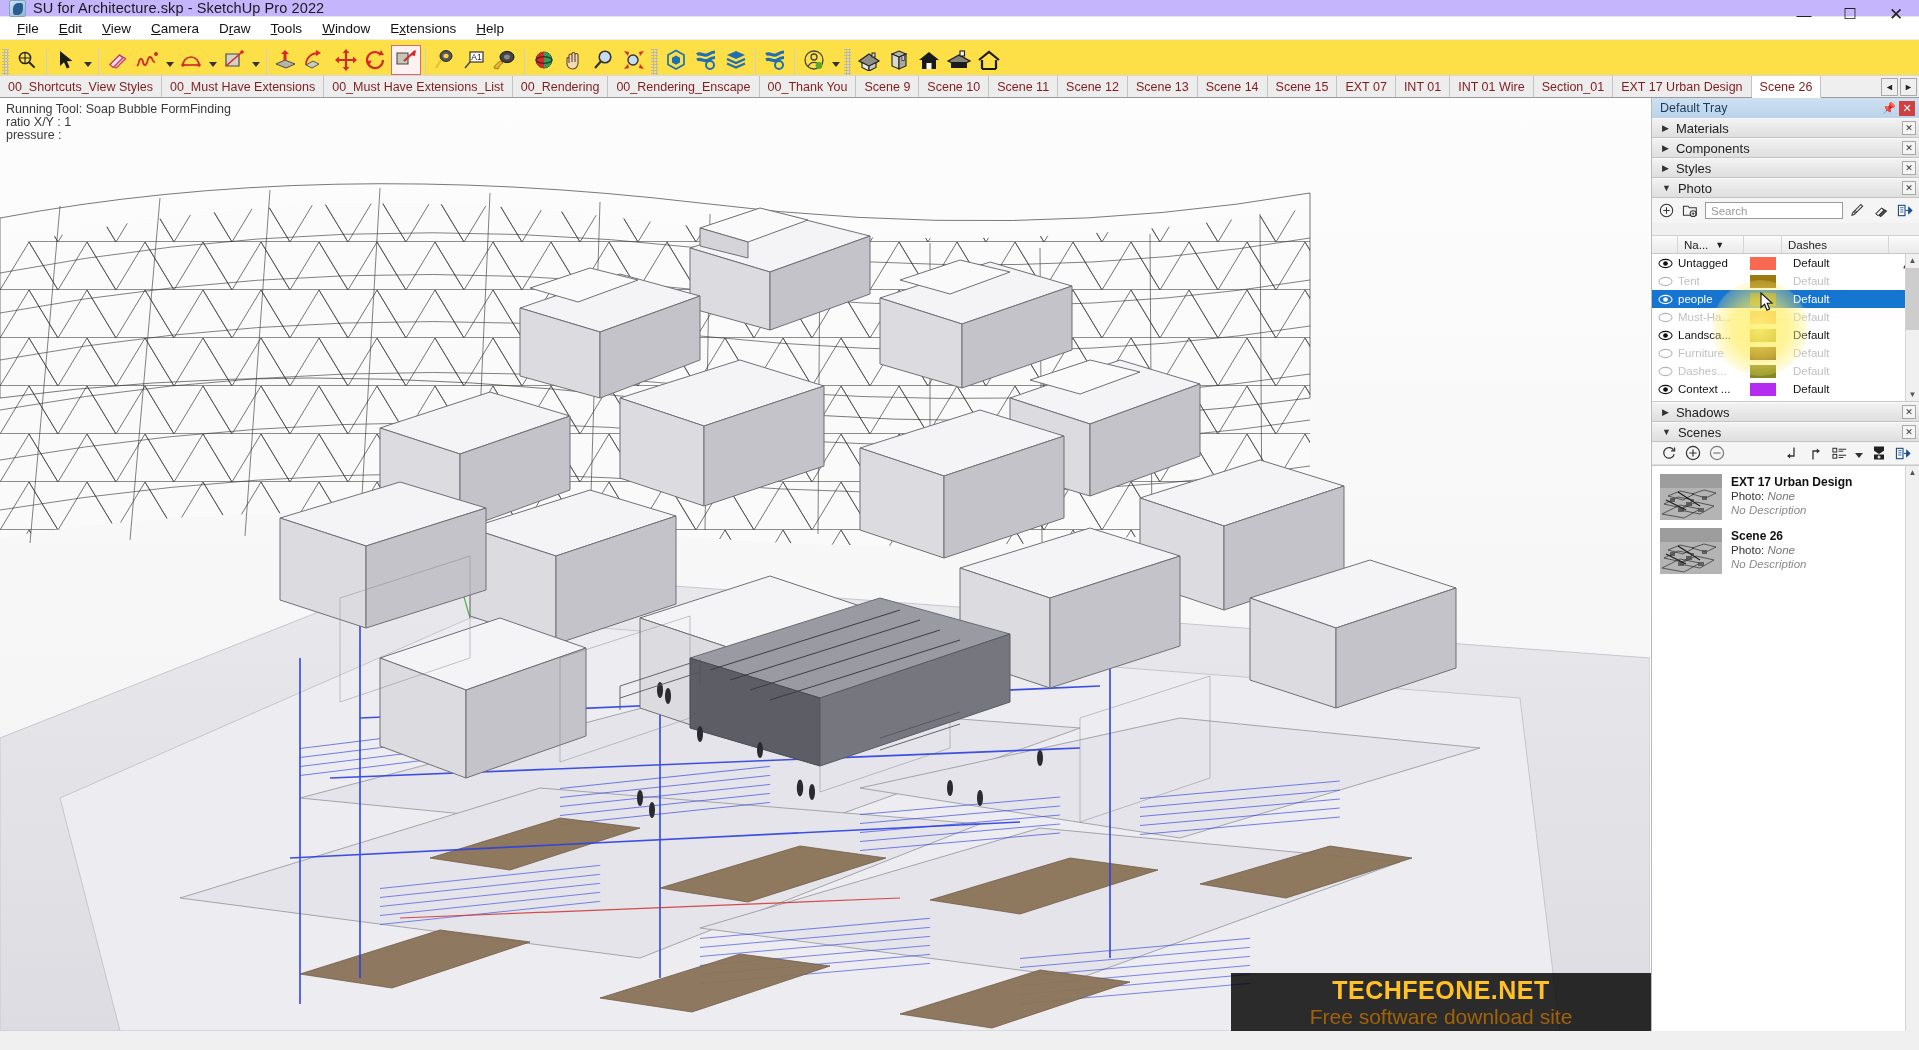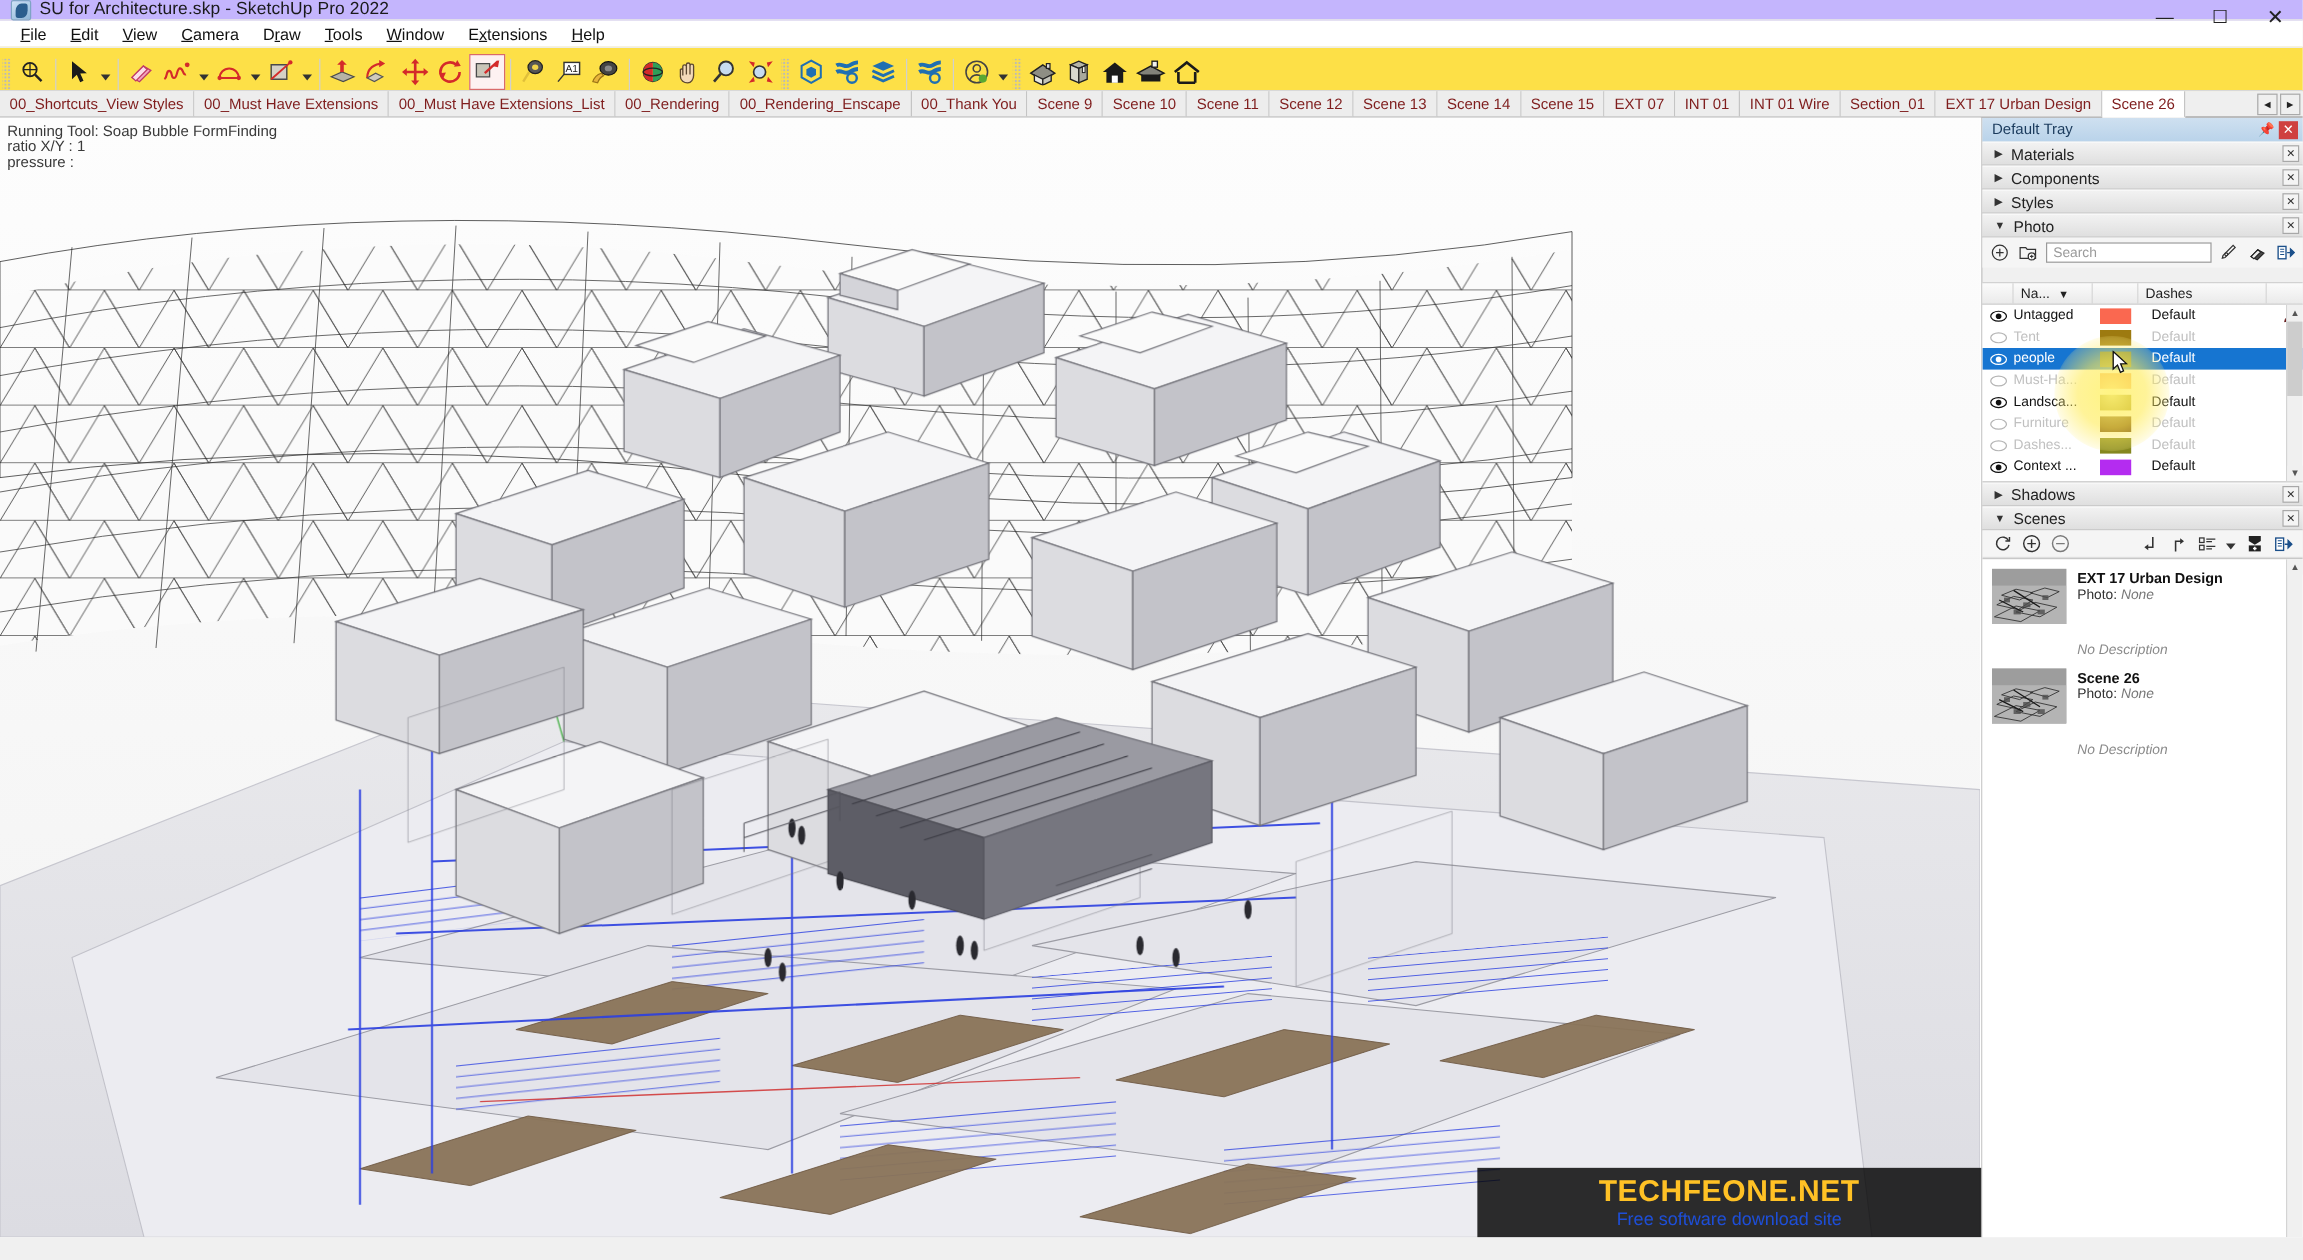--- a/index.html
+++ b/index.html
@@ -110,34 +110,34 @@
     background:#f5f5f5; border-bottom:1px solid #dedede; }
   .scene-list { flex:1; background:#fff; position:relative; overflow:hidden;
     border-top:1px solid #c8c8c8; }
   .scene-item { display:flex; padding:8px 0 0 8px; gap:9px; }
   .thumb-img { width:62px; height:46px; flex:none; background:#9d9d9d; overflow:hidden;
     position:relative; }
   .scene-meta { font-size:11.5px; line-height:14px; padding-top:1px; }
   .scene-name { font-weight:bold; color:#111; font-size:12px; }
   .scene-sub { color:#333; }
   .scene-sub i { color:#777; }
-  .scene-desc { color:#8a8a8a; font-style:italic;margin-top:32px; }
+  .scene-desc { color:#8a8a8a; font-style:italic; }
 
   
   .glow { position:absolute; width:96px; height:96px; border-radius:50%;
     background:radial-gradient(circle, rgba(255,243,120,0.92) 0%, rgba(255,236,90,0.62) 42%,
       rgba(255,240,130,0.25) 68%, rgba(255,255,255,0) 76%); pointer-events:none; z-index:6; }
   .cursor-arrow { position:absolute; z-index:7; pointer-events:none; }
 
   
   .watermark { position:absolute; right:0; bottom:0; width:420px; height:58px;
     background:rgba(0,0,0,0.82); display:flex; flex-direction:column;
     align-items:center; justify-content:center; z-index:9; }
   .wm1 { font-size:25px; font-weight:bold; color:#ffc125; letter-spacing:0.5px; }
-  .wm2 { font-size:15px; color:#1d4ed8; }
+  .wm2 { font-size:21px; color:#a16207; }
 </style>
 </head>
 <body>
 
 <div class="titlebar">
   <div class="app-icon"></div>
   <div class="title-text">SU for Architecture.skp - SketchUp Pro 2022</div>
   <div class="win-btns">
     <div class="win-btn">—</div>
     <div class="win-btn">☐</div>

